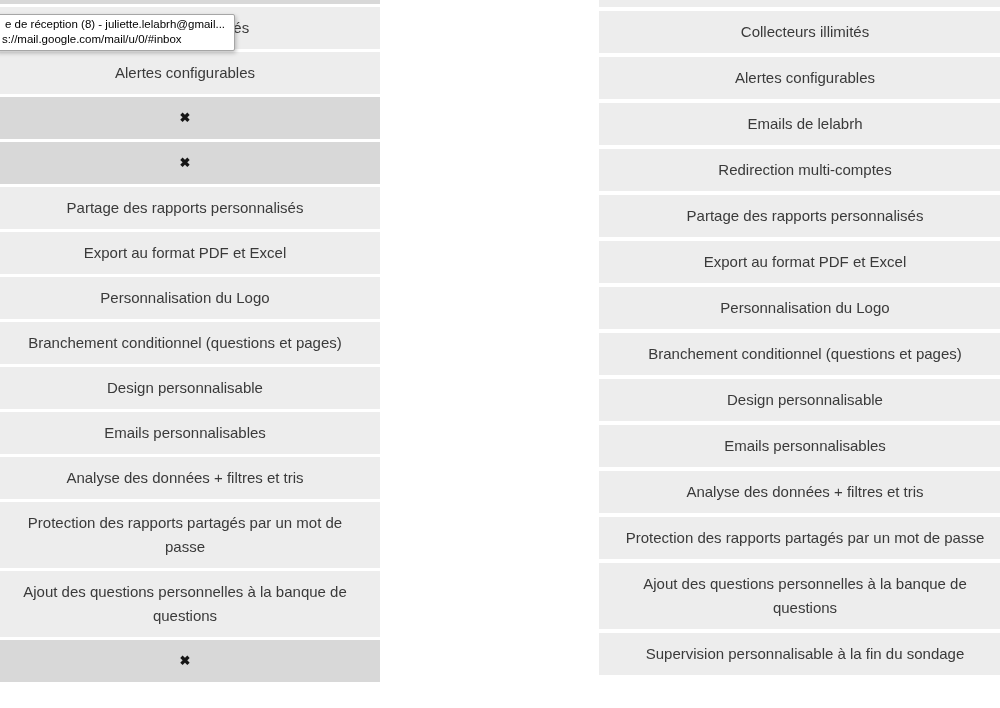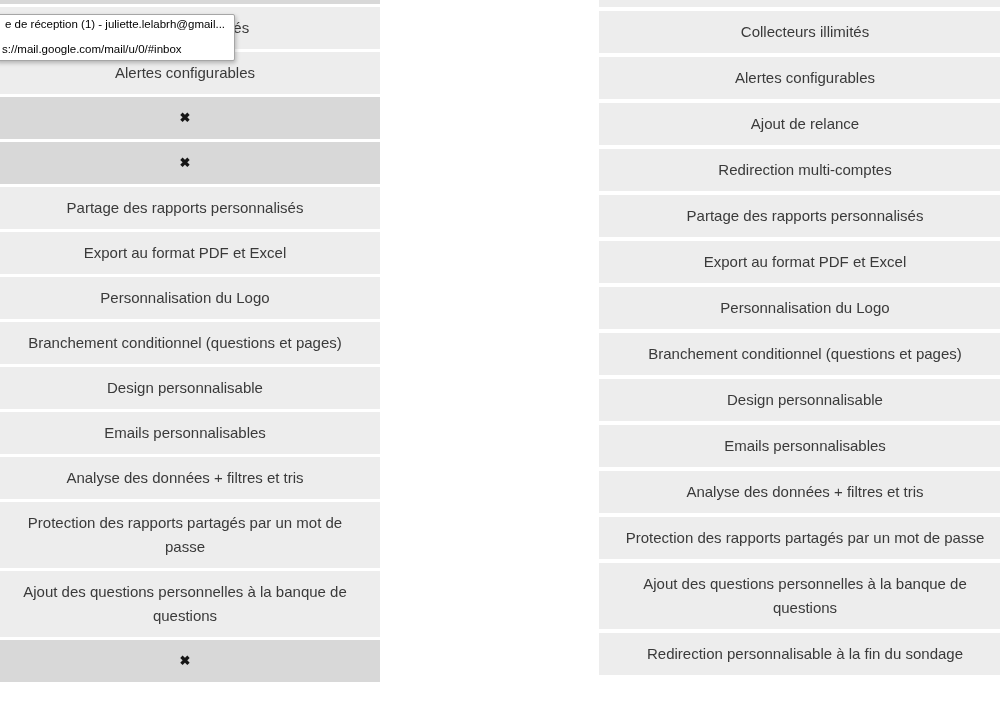--- a/index.html
+++ b/index.html
@@ -48,21 +48,21 @@
     box-shadow: 1px 2px 4px rgba(0,0,0,0.25);
     padding: 2px 6px 3px 6px;
     z-index: 10;
     font-size: 11.5px;
     line-height: 15px;
     color: #000000;
     white-space: nowrap;
     overflow: hidden;
   }
   .tooltip-title { padding-left: 3px; }
-  .tooltip-url { padding-left: 0; margin-top: 10px; }
+  .tooltip-url { padding-left: 0; }
 </style>
 </head>
 <body>
 
 <div class="stage">
 
   <div class="col col-left" id="col-left">
       <div class="row dark"></div>
       <div class="row">
         <span class="row-text">Collecteurs illimités</span>
@@ -112,21 +112,21 @@
       <div class="row">
         <span class="row-text"></span>
       </div>
       <div class="row">
         <span class="row-text">Collecteurs illimités</span>
       </div>
       <div class="row">
         <span class="row-text">Alertes configurables</span>
       </div>
       <div class="row">
-        <span class="row-text">Ajout de relance</span>
+        <span class="row-text">Emails de lelabrh</span>
       </div>
       <div class="row">
         <span class="row-text">Redirection multi-comptes</span>
       </div>
       <div class="row">
         <span class="row-text">Partage des rapports personnalisés</span>
       </div>
       <div class="row">
         <span class="row-text">Export au format PDF et Excel</span>
       </div>
@@ -145,22 +145,22 @@
       <div class="row">
         <span class="row-text">Analyse des données + filtres et tris</span>
       </div>
       <div class="row">
         <span class="row-text">Protection des rapports partagés par un mot de passe</span>
       </div>
       <div class="row">
         <span class="row-text">Ajout des questions personnelles à la banque de questions</span>
       </div>
       <div class="row">
-        <span class="row-text">Redirection personnalisable à la fin du sondage</span>
+        <span class="row-text">Supervision personnalisable à la fin du sondage</span>
       </div>
     </div>
 
   <div class="tooltip">
-    <div class="tooltip-line tooltip-title">e de réception (1) - juliette.lelabrh@gmail...</div>
+    <div class="tooltip-line tooltip-title">e de réception (8) - juliette.lelabrh@gmail...</div>
     <div class="tooltip-line tooltip-url">s://mail.google.com/mail/u/0/#inbox</div>
   </div>
 
 </div>
 
 </body></html>

